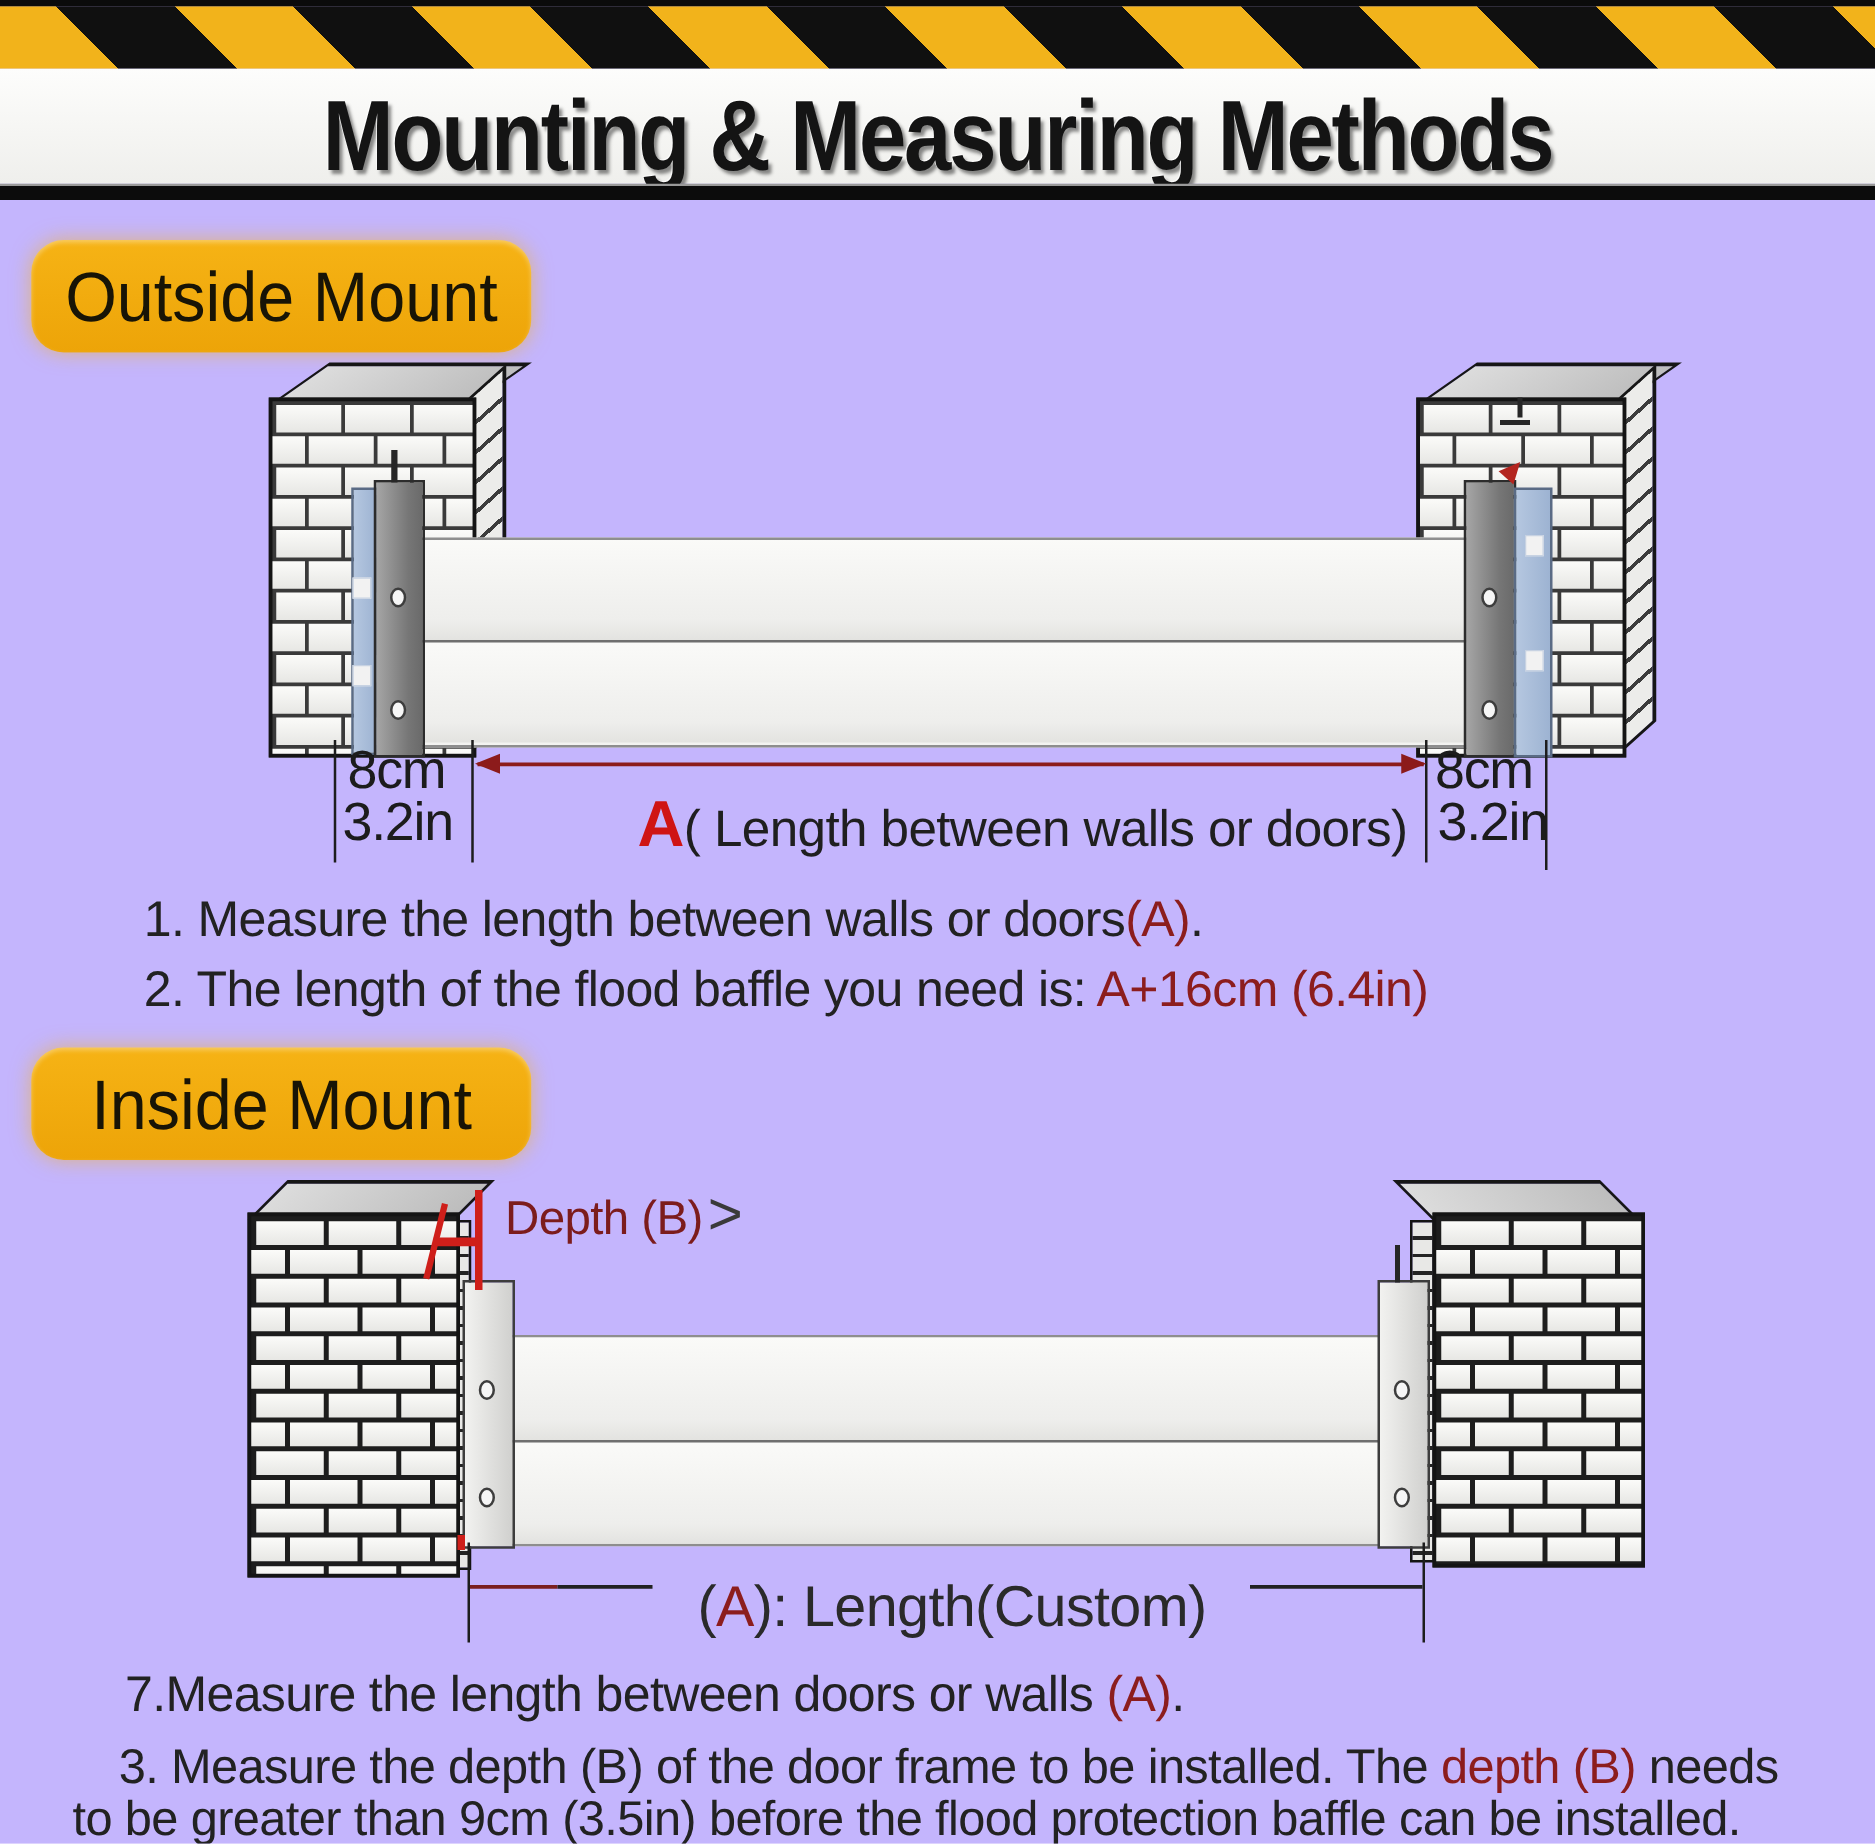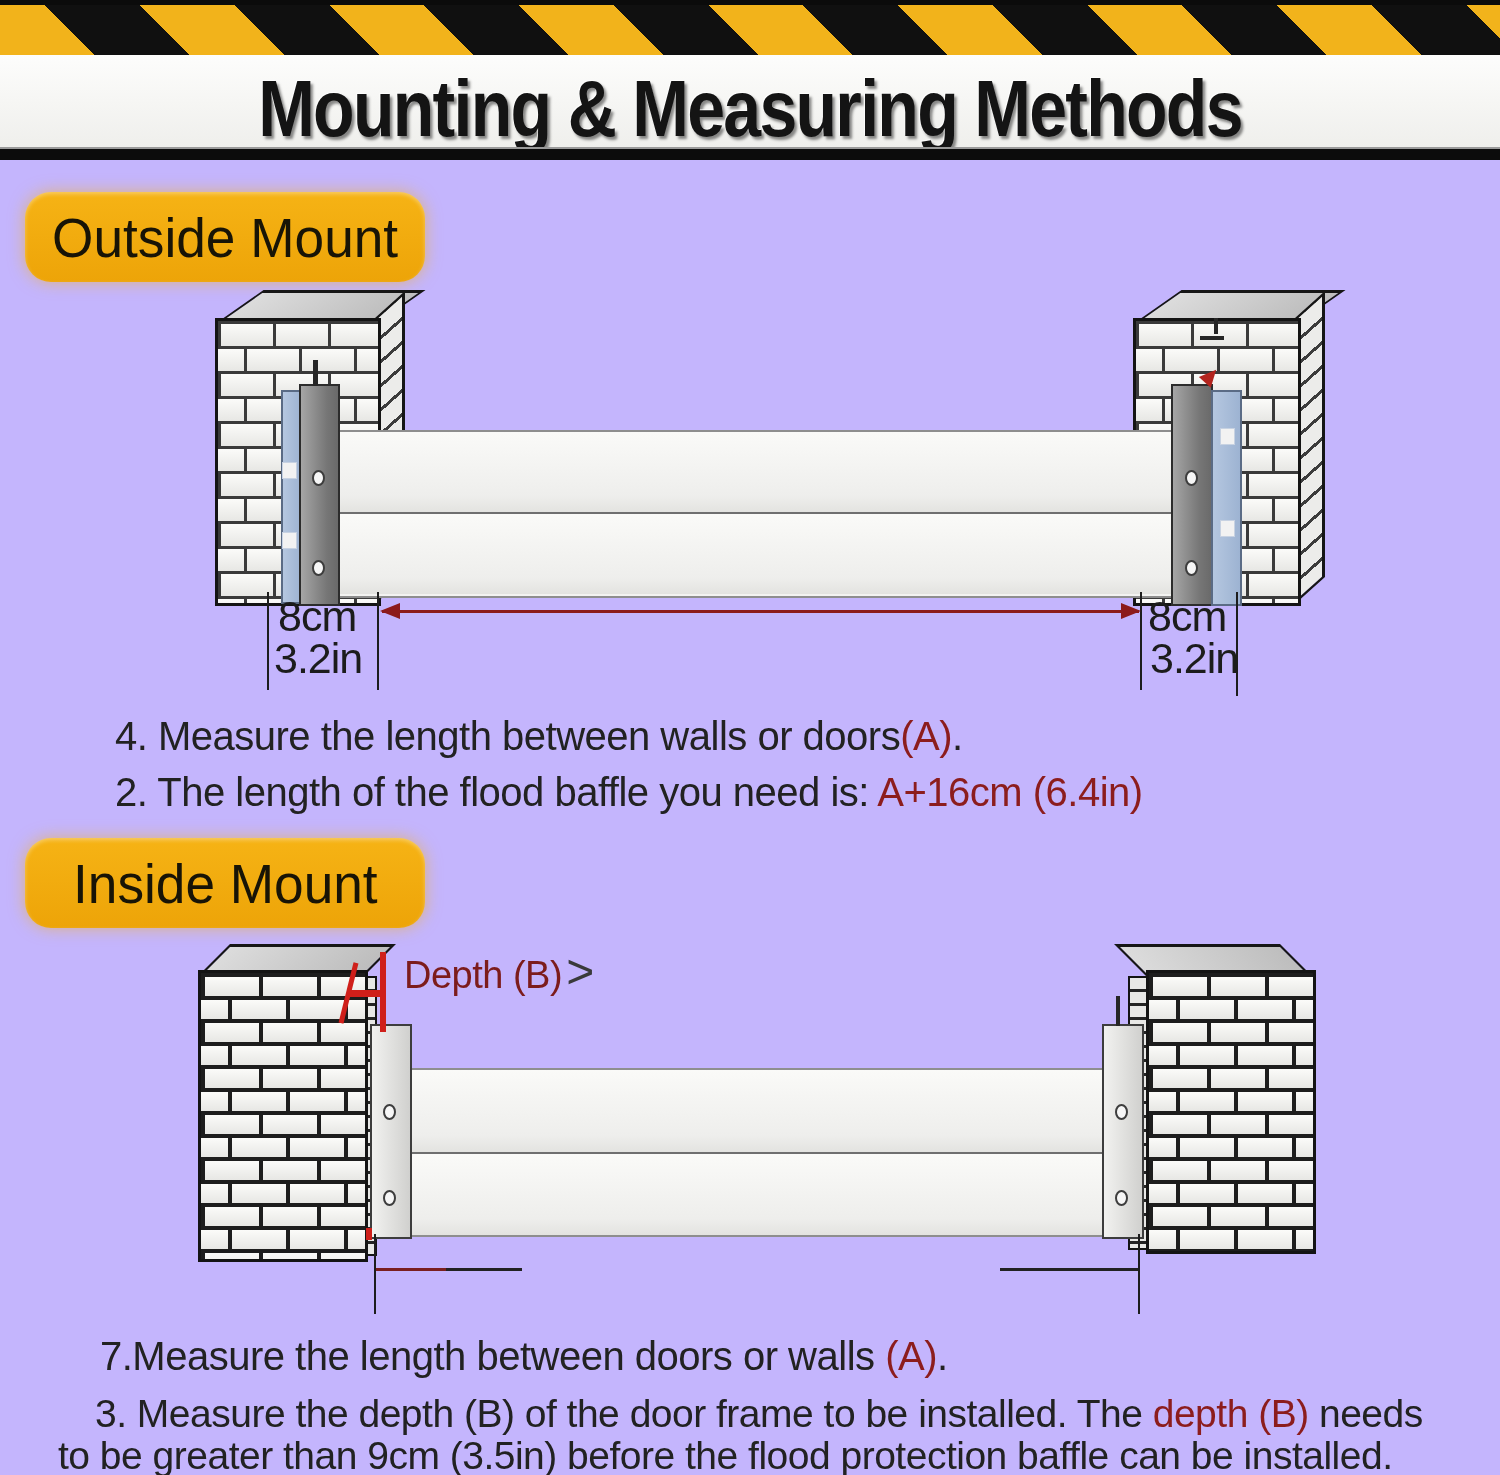--- a/index.html
+++ b/index.html
@@ -214,23 +214,26 @@
   <div class="abs vt" style="left:377px;top:592px;height:98px;"></div>
   <div class="abs vt" style="left:1140px;top:592px;height:98px;"></div>
   <div class="abs vt" style="left:1236px;top:592px;height:104px;"></div>
   <div class="abs harrow" style="left:382px;top:610px;width:757px;"></div>
 
   <div class="abs dimtxt" style="left:278px;top:596px;">8cm</div>
   <div class="abs dimtxt" style="left:274px;top:638px;">3.2in</div>
   <div class="abs dimtxt" style="left:1148px;top:596px;">8cm</div>
   <div class="abs dimtxt" style="left:1150px;top:638px;">3.2in</div>
 
+  <div class="abs spanlbl" style="left:510px;top:630px;">
+    <span class="bigA">A</span><span>( Length between walls or doors)</span>
+  </div>
 
   <div class="steps">
-    <p style="left:115px;top:714px;"><span>4. Measure the length between walls or doors</span><span class="maroon">(A)</span><span>.</span></p>
+    <p style="left:115px;top:714px;"><span>1. Measure the length between walls or doors</span><span class="maroon">(A)</span><span>.</span></p>
     <p style="left:115px;top:770px;"><span>2. The length of the flood baffle you need is: </span><span class="maroon">A+16cm (6.4in)</span><span></span></p>
   </div>
 
   <div class="abs badge" style="left:25px;top:838px;">
     <span>Inside Mount</span>
   </div>
 
   <div class="abs cap" style="left:198px;top:944px;width:160px;height:26px;transform:skewX(-45deg);transform-origin:left bottom;"></div>
   <div class="abs sidestrip" style="left:360px;top:976px;width:13px;height:276px;"></div>
   <div class="abs bricks bricks-dark" style="left:198px;top:970px;width:164px;height:286px;">
@@ -351,20 +354,23 @@
   <div class="abs depthlbl" style="left:404px;top:944px;">
     <span class="d1">Depth (B) </span>
     <span class="d2">&gt;</span>
   </div>
 
   <div class="abs vt" style="left:374px;top:1234px;height:80px;"></div>
   <div class="abs vt" style="left:1138px;top:1234px;height:80px;"></div>
   <div class="abs seg red" style="left:376px;top:1268px;width:70px;"></div>
   <div class="abs seg" style="left:446px;top:1268px;width:76px;"></div>
   <div class="abs seg" style="left:1000px;top:1268px;width:138px;"></div>
+  <div class="abs lenlbl" style="left:558px;top:1258px;">
+    <span>(</span><span class="maroon">A</span><span>): Length(Custom)</span>
+  </div>
 
   <div class="steps">
     <p style="left:100px;top:1334px;"><span>7.Measure the length between doors or walls </span><span class="maroon">(A)</span><span>.</span></p>
     <p class="s2" style="left:95px;top:1392px;"><span>3. Measure the depth (B) of the door frame to be installed. The </span><span class="maroon">depth (B)</span><span> needs</span></p>
     <p class="s2" style="left:58px;top:1434px;"><span>to be greater than 9cm (3.5in) before the flood protection baffle can be installed.</span></p>
   </div>
 
 </div>
 
 </body></html>

